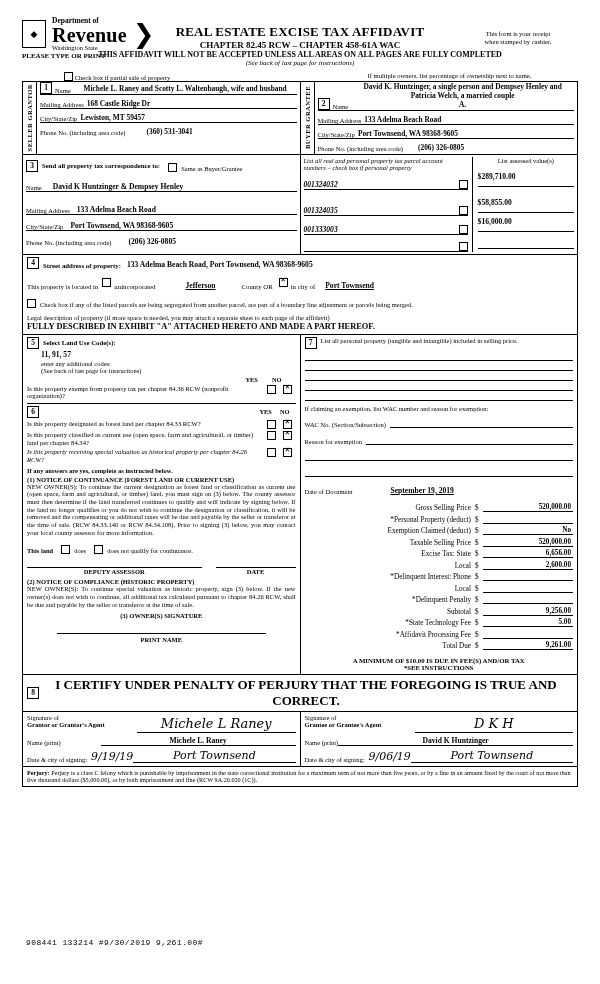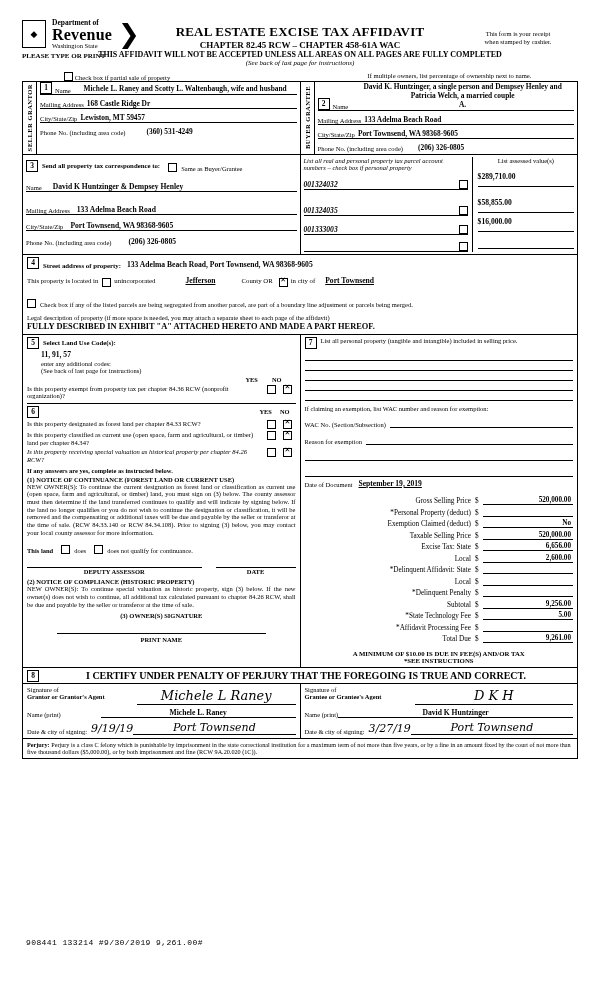--- a/index.html
+++ b/index.html
@@ -10,21 +10,21 @@
     -webkit-font-smoothing:antialiased;
   }
   .page{position:relative;width:600px;height:984px;}
   .doc{position:absolute;left:22px;top:14px;width:556px;}
 
   
   .dorhead{display:flex;align-items:center;gap:6px;height:40px;}
   .dorlogo{width:22px;height:26px;border:1px solid #000;display:flex;align-items:center;justify-content:center;font-size:9px;}
   .dortext{line-height:1.0;}
   .dortext .dept{font-size:7.5px;font-weight:bold;}
-  .dortext .rev{font-size:16px;font-weight:bold;letter-spacing:.2px;}
+  .dortext .rev{font-size:20px;font-weight:bold;letter-spacing:.2px;}
   .dortext .state{font-size:6.5px;}
   .swoosh{font-size:26px;line-height:18px;font-family:"DejaVu Sans",sans-serif;}
 
   .titleblock{text-align:center;margin-top:-30px;}
   .t1{font-size:13px;font-weight:bold;letter-spacing:.2px;}
   .t2{font-size:9px;font-weight:bold;}
   .t3{font-size:8px;font-weight:bold;}
   .t4{font-size:7px;font-style:italic;}
 
   .receipt{position:absolute;right:0;top:16px;width:120px;text-align:center;font-size:6.5px;line-height:1.25;}
@@ -77,21 +77,21 @@
   .blankline{border-bottom:1px solid #000;height:9px;}
 
   .calc{font-size:7.2px;}
   .calc .cr{display:flex;align-items:flex-end;height:11.5px;}
   .calc .cl{flex:1;text-align:right;padding-right:4px;white-space:nowrap;}
   .calc .cd{width:8px;}
   .calc .cv{width:88px;border-bottom:1px solid #000;text-align:right;font-weight:bold;padding-right:2px;}
 
   
   .s8{border:1px solid #000;border-top:none;}
-  .s8head{font-size:10px;font-weight:bold;text-align:center;padding:1px 0;}
+  .s8head{font-size:13px;font-weight:bold;text-align:center;padding:1px 0;}
   .s8cols{display:flex;}
   .s8c{width:50%;padding:2px 4px 3px;}
   .s8c+.s8c{border-left:1px solid #000;}
   .sigtxt{font-family:"DejaVu Serif",serif;font-style:italic;font-size:13px;}
   .hand{font-family:"DejaVu Serif",serif;font-style:italic;font-size:11px;}
 
   .perj{font-size:6.2px;line-height:1.2;border:1px solid #000;border-top:none;padding:2px 4px;}
 
   .footer{position:absolute;left:26px;top:938px;font-family:"Liberation Mono",monospace;font-size:8px;letter-spacing:.4px;}
   .center{text-align:center;}
@@ -154,21 +154,21 @@
         <div class="pline">
           <span class="k">Mailing Address</span>
           <span class="v">168 Castle Ridge Dr</span>
         </div>
         <div class="pline">
           <span class="k">City/State/Zip</span>
           <span class="v">Lewiston, MT 59457</span>
         </div>
         <div class="pline nb">
           <span class="k">Phone No. (including area code)</span>
-          <span class="v" style="padding-left:18px;">(360) 531-4249</span>
+          <span class="v" style="padding-left:18px;">(360) 531-3041</span>
         </div>
       </div>
     </div>
 
     <div class="party">
       <div class="pside">
         <span class="vert">BUYER GRANTEE</span>
       </div>
       <div class="pbody">
         <div class="pline nb" style="height:auto;border-bottom:1px solid #000;">
@@ -257,21 +257,21 @@
       </div>
     </div>
   </div>
 
   <div class="s4">
     <div style="display:flex;align-items:flex-end;">
       <span class="num">4</span>
       <span class="lbl b" style="padding:0 6px 0 4px;">Street address of property:</span>
       <span class="val">133 Adelma Beach Road, Port Townsend, WA  98368-9605</span>
     </div>
-    <div style="display:flex;align-items:center;margin-top:3px;">
+    <div style="display:flex;align-items:flex-end;margin-top:3px;">
       <span class="lbl">This property is located in</span>
       <span style="padding-left:4px;"><span class="bx"></span></span>
       <span class="lbl" style="padding-left:3px;">unincorporated</span>
       <span class="val u" style="padding-left:10px;min-width:70px;text-align:center;">Jefferson</span>
       <span class="lbl" style="padding-left:6px;">County OR</span>
       <span style="padding-left:6px;"><span class="bxx"></span></span>
       <span class="lbl" style="padding-left:3px;">in city of</span>
       <span class="val u" style="padding-left:10px;">Port Townsend</span>
     </div>
     <div style="margin-top:3px;">
@@ -364,21 +364,21 @@
         <span class="sm">WAC No. (Section/Subsection)</span>
         <span class="val ul" style="flex:1;height:10px;margin-left:4px;"></span>
       </div>
       <div style="display:flex;align-items:flex-end;margin-top:6px;">
         <span class="sm">Reason for exemption</span>
         <span class="val ul" style="flex:1;height:10px;margin-left:4px;"></span>
       </div>
       <div class="blankline" style="margin-top:6px;"></div>
       <div class="blankline" style="margin-top:6px;"></div>
 
-      <div style="display:flex;align-items:flex-end;margin-top:2px;">
+      <div style="display:flex;align-items:flex-end;margin-top:9px;gap:32px;">
         <span class="sm">Date of Document</span>
         <span class="val u" style="flex:1;margin-left:6px;">September 19, 2019</span>
       </div>
 
       <div class="calc" style="margin-top:6px;">
         <div class="cr">
               <span class="cl">Gross Selling Price</span>
               <span class="cd">$</span>
               <span class="cv">520,000.00</span>
             </div>
@@ -401,21 +401,21 @@
               <span class="cl">Excise Tax: State</span>
               <span class="cd">$</span>
               <span class="cv">6,656.00</span>
             </div>
         <div class="cr">
               <span class="cl">Local</span>
               <span class="cd">$</span>
               <span class="cv">2,600.00</span>
             </div>
         <div class="cr">
-              <span class="cl">*Delinquent Affidavit: State</span>
+              <span class="cl">*Delinquent Interest: Phone</span>
               <span class="cd">$</span>
               <span class="cv"></span>
             </div>
         <div class="cr">
               <span class="cl">Local</span>
               <span class="cd">$</span>
               <span class="cv"></span>
             </div>
         <div class="cr">
               <span class="cl">*Delinquent Penalty</span>
@@ -484,21 +484,21 @@
           <div style="flex:1;border-bottom:1px solid #000;text-align:center;">
             <span class="sigtxt">D K H</span>
           </div>
         </div>
         <div style="display:flex;align-items:flex-end;margin-top:3px;">
           <span class="sm">Name (print)</span>
           <span class="val" style="flex:1;text-align:center;border-bottom:1px solid #000;">David K Huntzinger</span>
         </div>
         <div style="display:flex;align-items:flex-end;margin-top:3px;">
           <span class="sm">Date &amp; city of signing:</span>
-          <span class="hand" style="padding-left:4px;">3/27/19</span>
+          <span class="hand" style="padding-left:4px;">9/06/19</span>
           <span class="hand" style="flex:1;text-align:center;border-bottom:1px solid #000;">Port Townsend</span>
         </div>
       </div>
     </div>
   </div>
 
   <div class="perj">
     <span class="b">Perjury:</span>
     <span>Perjury is a class C felony which is punishable by imprisonment in the state correctional institution for a maximum term of not more than five years, or by a fine in an amount fixed by the court of not more than five thousand dollars ($5,000.00), or by both imprisonment and fine (RCW 9A.20.020 (1C)).</span>
   </div>

